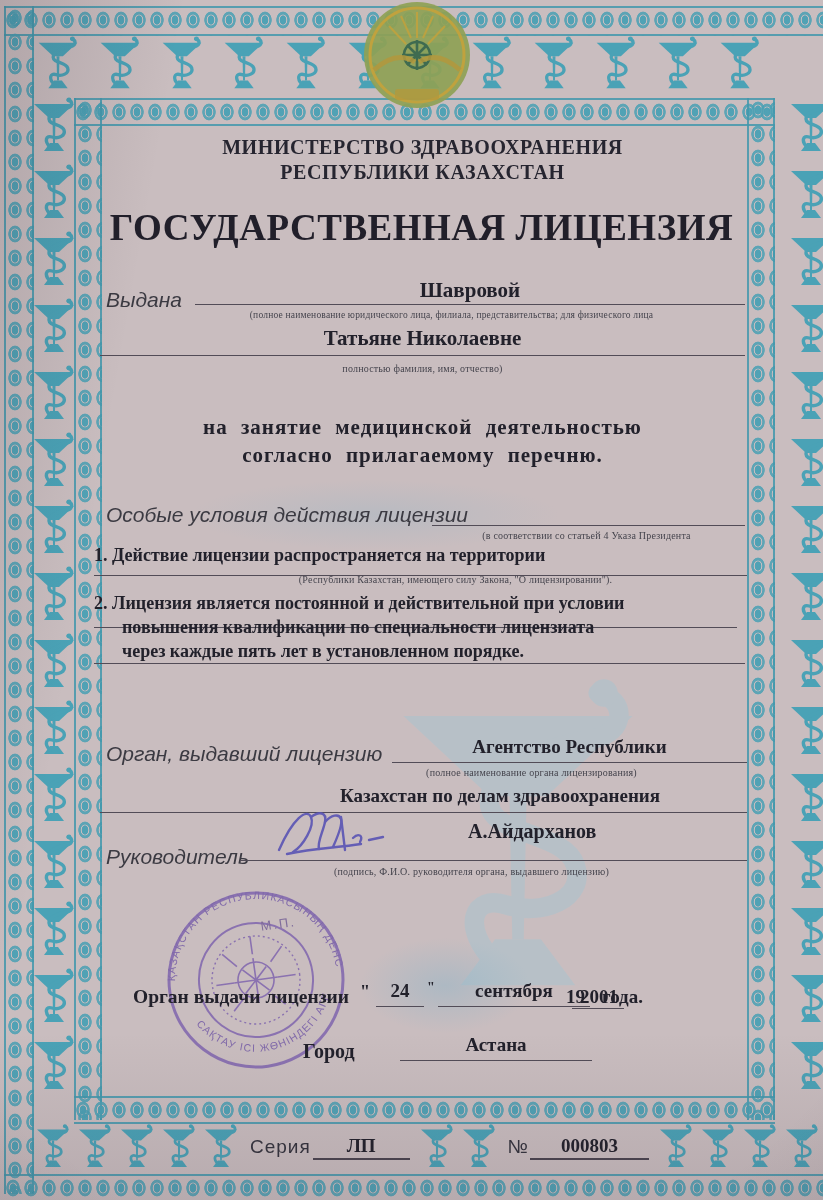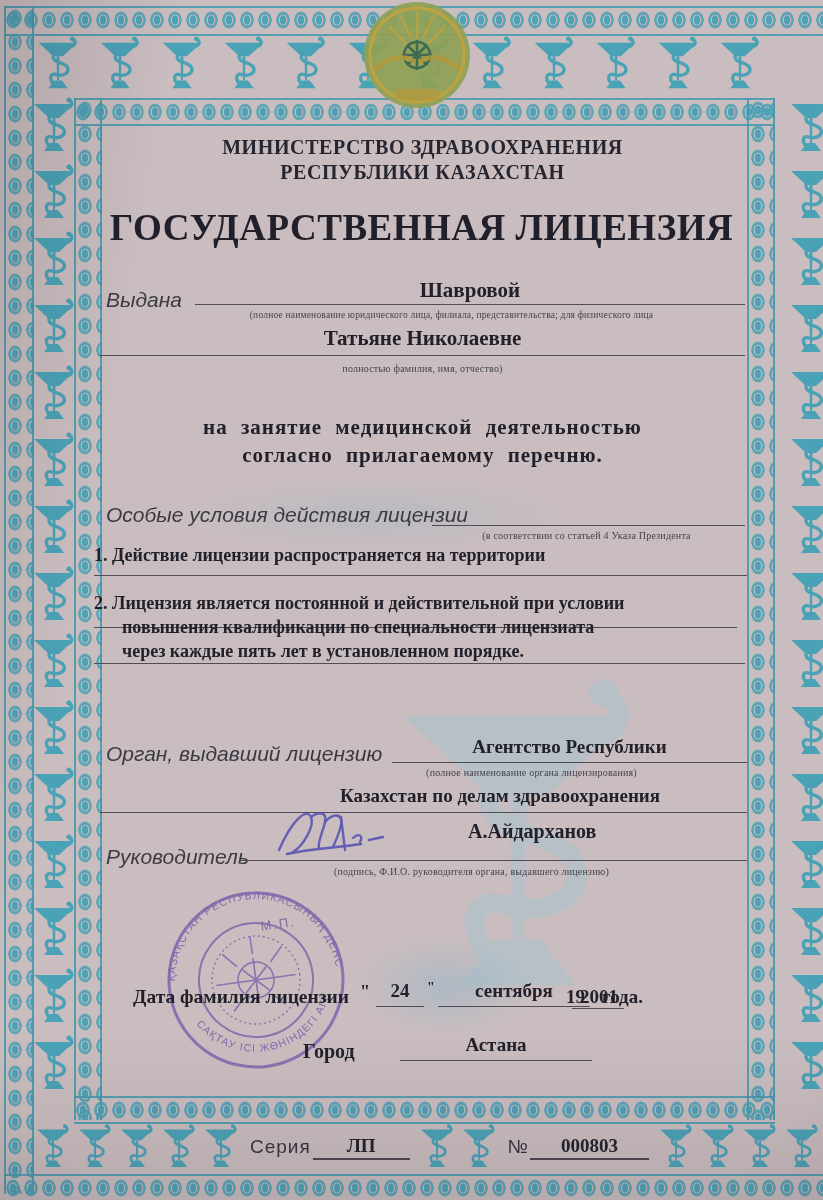--- a/index.html
+++ b/index.html
@@ -231,20 +231,21 @@
 
   <div class="abs typed center" style="left:100px;right:78px;top:415px;font-size:21px;word-spacing:7px;letter-spacing:1px">на занятие медицинской деятельностью</div>
   <div class="abs typed center" style="left:100px;right:78px;top:443px;font-size:21px;word-spacing:7px;letter-spacing:1px">согласно прилагаемому перечню.</div>
 
   <div class="abs it-label" style="left:106px;top:503px">Особые условия действия лицензии</div>
   <div class="rule" style="left:432px;right:78px;top:503px;height:22px"></div>
   <div class="abs caption" style="left:430px;right:80px;top:530px">(в соответствии со статьей 4 Указа Президента</div>
 
   <div class="abs typed" style="left:94px;top:545px;font-size:18px">1. Действие лицензии распространяется на территории</div>
   <div class="rule" style="left:94px;right:76px;top:553px;height:22px"></div>
+  <div class="abs caption" style="left:180px;right:92px;top:574px;z-index:1">(Республики Казахстан, имеющего силу Закона, "О лицензировании").</div>
 
   <div class="abs typed" style="left:94px;top:593px;font-size:18px">2. Лицензия  является постоянной и действительной при условии</div>
   <div class="rule" style="left:94px;right:86px;top:605px;height:22px"></div>
   <div class="abs typed" style="left:122px;top:617px;font-size:18px">повышения квалификации   по специальности  лицензиата</div>
   <div class="abs typed" style="left:122px;top:641px;font-size:18px">через каждые пять лет в  установленном порядке.</div>
   <div class="rule" style="left:94px;right:78px;top:641px;height:22px"></div>
 
   <div class="abs it-label" style="left:106px;top:742px">Орган, выдавший лицензию</div>
   <div class="fieldline typed" style="left:392px;right:76px;top:736px;height:26px;font-size:19px">Агентство Республики</div>
   <div class="abs caption" style="left:350px;right:110px;top:767px">(полное наименование органа лицензирования)</div>
@@ -284,21 +285,21 @@
       <text font-size="10.5" letter-spacing="1.2" fill="#6f55a5" font-family="Liberation Sans, sans-serif">
         <textPath href="#arcTop" startOffset="4%">ҚАЗАҚСТАН РЕСПУБЛИКАСЫНЫҢ ДЕНСАУЛЫҚ</textPath>
       </text>
       <text font-size="10.5" letter-spacing="1.2" fill="#6f55a5" font-family="Liberation Sans, sans-serif">
         <textPath href="#arcBot" startOffset="8%">САҚТАУ ІСІ ЖӨНІНДЕГІ АГЕНТТІГІ</textPath>
       </text>
       <text x="118" y="58" font-size="13" letter-spacing="2" fill="#6f5a93" font-family="Liberation Sans, sans-serif">М.П.</text>
     </g>
   </svg>
 
-  <div class="abs typed" style="left:133px;top:986px;font-size:19.5px;z-index:2">Дата фамилия лицензии</div>
+  <div class="abs typed" style="left:133px;top:986px;font-size:19.5px;z-index:2">Орган выдачи лицензии</div>
   <div class="abs typed" style="left:360px;top:982px;font-size:18px">"</div>
   <div class="fieldline typed" style="left:376px;width:48px;top:980px;height:26px;font-size:19px">24</div>
   <div class="abs typed" style="left:427px;top:980px;font-size:14px">"</div>
   <div class="fieldline typed" style="left:438px;width:152px;top:980px;height:26px;font-size:19px">сентября</div>
   <div class="abs" style="left:566px;top:986px;font-size:19px;white-space:nowrap">
     <span class="typed" style="font-weight:600">19</span><span class="typed" style="margin-left:-5px">2001</span><span class="typed" style="margin-left:-16px;font-weight:600">года.</span>
   </div>
   <div class="rule" style="left:572px;width:52px;top:984px;height:24px"></div>
 
   <div class="abs typed" style="left:303px;top:1040px;font-size:20px">Город</div>

